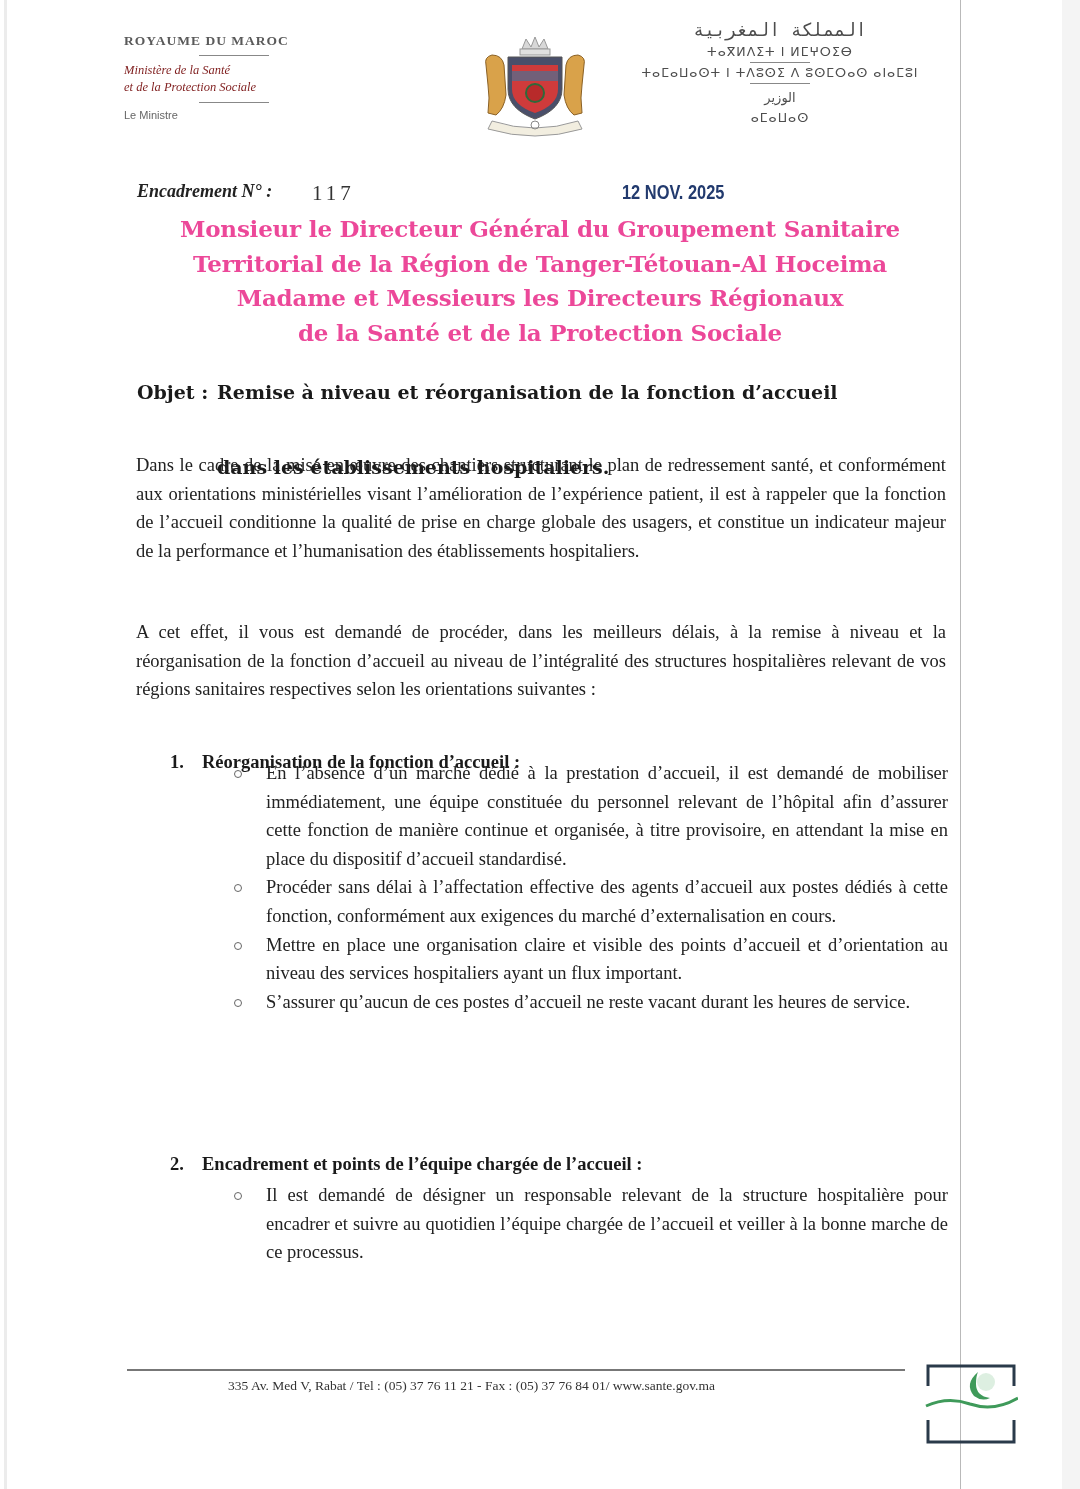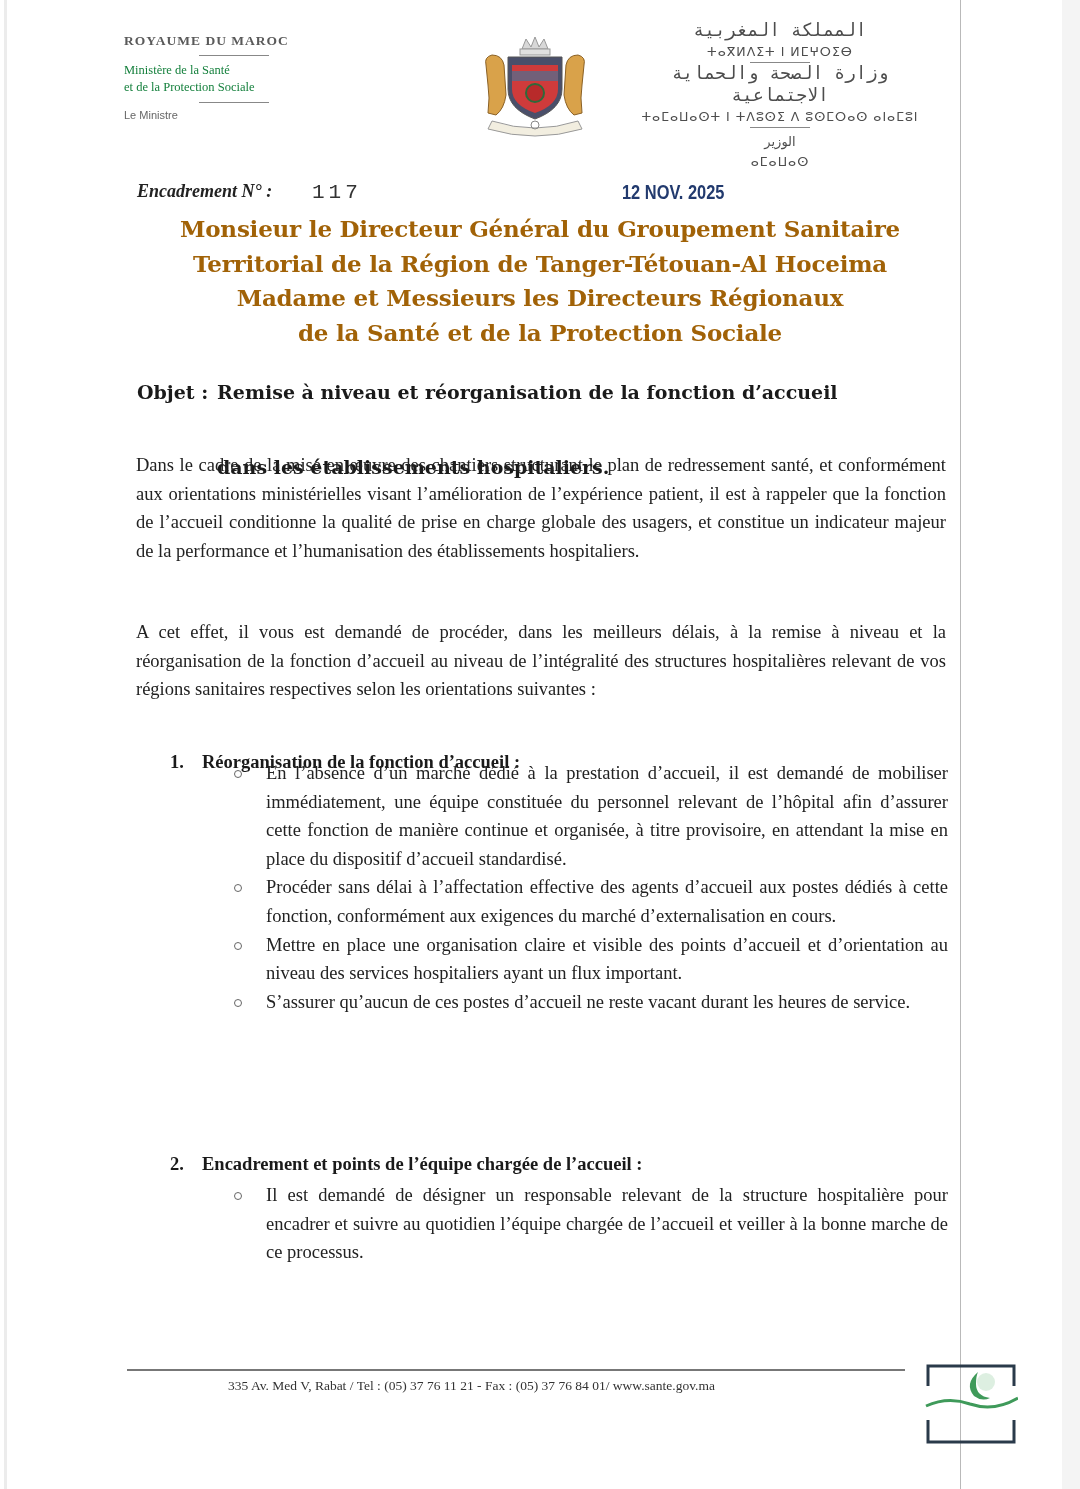--- a/index.html
+++ b/index.html
@@ -8,41 +8,41 @@
       font-family: "Liberation Serif", "DejaVu Serif", serif; color: #1e1e1e;
     }
     .left-edge { position: absolute; left: 4px; top: 0; width: 3px; height: 1489px; background: #ececec; }
     .right-edge { position: absolute; left: 960px; top: 0; width: 1px; height: 1489px; background: #b9b9b9; }
     .right-margin { position: absolute; left: 1062px; top: 0; width: 18px; height: 1489px; background: #f4f4f4; }
 
     
     .hdr-left { position: absolute; left: 124px; top: 33px; width: 220px; text-align: left; color: #555; }
     .hdr-left .kingdom { font-size: 13.5px; letter-spacing: 1px; font-weight: bold; color: #5a5a5a; }
     .hdr-left .rule { width: 70px; height: 1px; background: #888; margin: 6px auto; }
-    .hdr-left .ministry { font-size: 12.5px; line-height: 17px; color: #15803d; }
+    .hdr-left .ministry { font-size: 12.5px; line-height: 17px; color: #7f1d1d; font-style: italic; }
     .hdr-left .minister { font-size: 11px; font-family: "Liberation Sans", sans-serif; color: #666; margin-top: 3px; }
 
     
     .emblem { position: absolute; left: 478px; top: 35px; width: 114px; height: 106px; }
 
     
     .hdr-right { position: absolute; left: 620px; top: 20px; width: 320px; text-align: center; color: #4d4d4d; }
     .hdr-right .ar { font-family: Liberation Mono, monospace; font-size: 18px; line-height: 22px; direction: rtl; }
     .hdr-right .tf { font-family: "DejaVu Sans", sans-serif; font-size: 12.5px; line-height: 20px; letter-spacing: 1px; }
     .hdr-right .rule { width: 60px; height: 1px; background: #888; margin: 0 auto; }
     .hdr-right .ar-small { font-family: "DejaVu Sans", sans-serif; font-size: 13px; line-height: 20px; direction: rtl; margin-top: 4px; }
 
     
     .circ-label { position: absolute; left: 137px; top: 181px; font-size: 18px; font-weight: bold; font-style: italic; color: #222; }
-    .circ-number { position: absolute; left: 312px; top: 181px; font-size: 21px; font-family: Liberation Mono, monospace; color: #333; letter-spacing: 4px; }
+    .circ-number { position: absolute; left: 312px; top: 181px; font-size: 21px; font-family: Liberation Serif, serif; color: #333; letter-spacing: 4px; }
     .date-stamp { position: absolute; left: 622px; top: 181px; font-family: "Liberation Sans", sans-serif; font-size: 20px; font-weight: bold; color: #223a6e; letter-spacing: 0px; transform: scaleX(0.82); transform-origin: left; }
 
     
     .addressees { position: absolute; left: 120px; top: 212px; width: 840px; text-align: center; }
-    .addressees div { font-size: 23px; font-weight: bold; line-height: 34.5px; color: #a16207; font-family: "DejaVu Serif", serif; letter-spacing: -0.2px; }
+    .addressees div { font-size: 23px; font-weight: bold; line-height: 34.5px; color: #ec4899; font-family: "DejaVu Serif", serif; letter-spacing: -0.2px; }
 
     
     .objet { position: absolute; left: 137px; top: 379px; width: 800px; font-weight: bold; font-size: 19px; line-height: 27px; font-family: "DejaVu Serif", serif; color: #1a1a1a; }
     .objet .label { display: inline-block; width: 80px; }
     .objet .line2 { padding-left: 80px; margin-top: 48px; }
 
     
     .para { position: absolute; left: 136px; width: 810px; font-size: 18.5px; line-height: 28.6px; text-align: justify; color: #222; }
     .p1 { top: 451px; }
     .p2 { top: 618px; }
@@ -96,21 +96,20 @@
 
     <path d="M14 86 Q57 100 100 86 L104 94 Q57 108 10 94 Z" fill="#f2eee0" stroke="#999" stroke-width="1"></path>
     <circle cx="57" cy="90" r="4" fill="none" stroke="#888" stroke-width="1"></circle>
   </svg>
 </div>
 
 <div class="hdr-right">
   <div class="ar">المملكة المغربية</div>
   <div class="tf">ⵜⴰⴳⵍⴷⵉⵜ ⵏ ⵍⵎⵖⵔⵉⴱ</div>
   <div class="rule"></div>
-  <div class="ar">وزارة الصحة والحماية الاجتماعية</div>
   <div class="tf">ⵜⴰⵎⴰⵡⴰⵙⵜ ⵏ ⵜⴷⵓⵙⵉ ⴷ ⵓⵙⵎⵔⴰⵙ ⴰⵏⴰⵎⵓⵏ</div>
   <div class="rule"></div>
   <div class="ar-small">الوزير</div>
   <div class="tf">ⴰⵎⴰⵡⴰⵙ</div>
 </div>
 
 <div class="circ-label">Encadrement N° :</div>
 <div class="circ-number">117</div>
 <div class="date-stamp">12 NOV. 2025</div>
 

